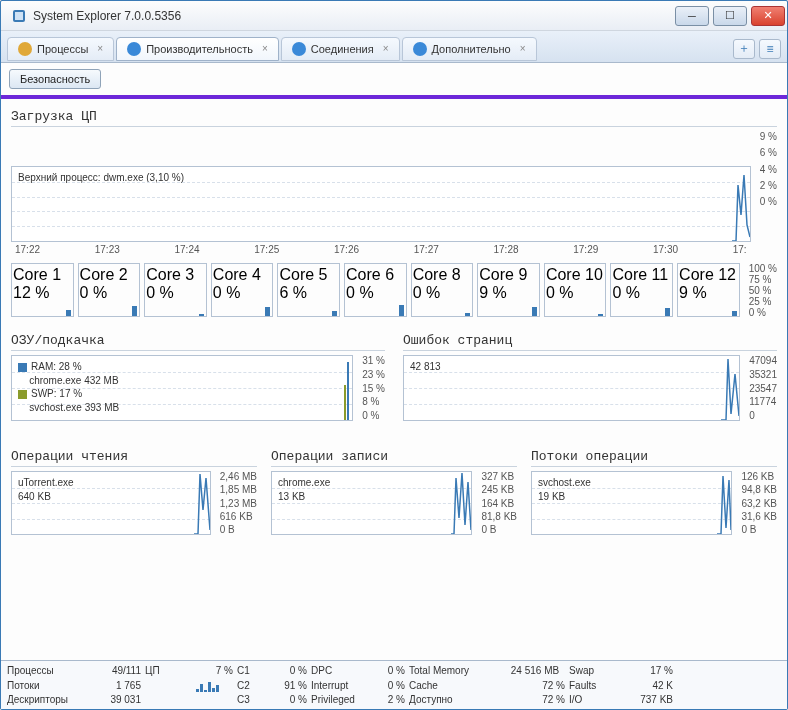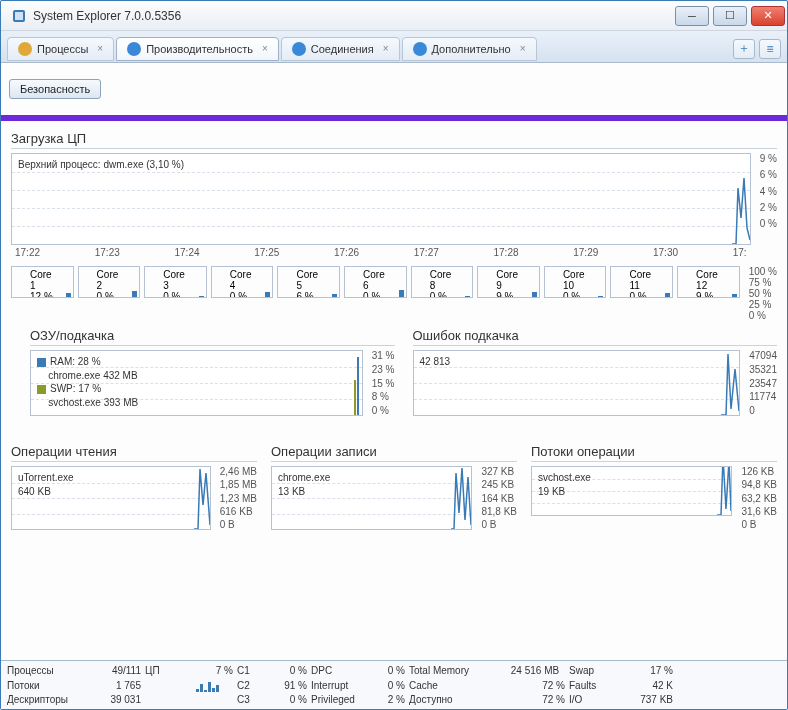--- a/index.html
+++ b/index.html
@@ -11,33 +11,33 @@
   .win-controls{margin-left:auto;display:flex;gap:0;}
   .win-btn{width:34px;height:20px;border:1px solid #7a8fa5;border-radius:3px;margin-left:4px;display:flex;align-items:center;justify-content:center;background:linear-gradient(#eaf0f8,#c9d8ea);font-size:11px;color:#333;}
   .win-btn.close{background:linear-gradient(#f08072,#d9422e);color:#fff;border-color:#a33;}
   .tabstrip{height:32px;background:linear-gradient(#e9f0f9,#d6e2f0);display:flex;align-items:center;padding:4px 6px 0 6px;border-bottom:1px solid #a9b9cc;gap:2px;}
   .tab{display:flex;align-items:center;gap:5px;padding:4px 10px;font-size:11px;color:#333;border:1px solid transparent;border-radius:4px 4px 0 0;position:relative;background:linear-gradient(#f5f9fe,#e4ecf6);border-color:#b8c6d8;}
   .tab.active{background:linear-gradient(#fff,#f1f6fc);border-color:#9fb2c9;font-weight:normal;box-shadow:inset 0 1px 0 #fff;}
   .tab .x{color:#888;font-size:10px;margin-left:4px;}
   .tab .ticon{width:14px;height:14px;border-radius:50%;display:inline-block;}
   .tabright{margin-left:auto;display:flex;gap:4px;align-items:center;}
   .sbtn{width:22px;height:20px;border:1px solid #a9b9cc;border-radius:3px;background:linear-gradient(#f5f9fe,#e4ecf6);display:flex;align-items:center;justify-content:center;font-size:12px;color:#3a7ab5;}
-  .toolbar{padding:16px 8px;border-bottom:6px solid #6d28d9;}
+  .toolbar{padding:6px 8px;border-bottom:4px solid #6d28d9;}
   .btn{font-size:11px;padding:3px 10px;border:1px solid #8fa3b8;border-radius:3px;background:linear-gradient(#f6fafd,#dce7f3);color:#222;}
   .content{flex:1;overflow:auto;padding:6px 10px 2px 10px;}
-  .section-title{font-size:13px;color:#333;margin:4px 0 4px 0;border-bottom:1px solid #c9d3de;padding-bottom:2px;}
+  .section-title{font-size:13px;color:#333;margin:4px 0 4px 0;border-bottom:1px solid #c9d3de;padding-bottom:2px;font-family:Liberation Mono, monospace;}
   .chart{border:1px solid #b4c2d3;background:#fff;position:relative;}
   .chart-inner{position:absolute;inset:0;overflow:hidden;}
   .dashed-h{position:absolute;left:0;right:0;border-top:1px dashed #d8e0ea;}
   .row{display:flex;align-items:flex-start;gap:6px;}
   .xlabels{display:flex;font-size:10px;color:#555;justify-content:space-between;padding:2px 4px 0 4px;}
   .cores{display:flex;gap:4px;flex:1;}
-  .core{border:1px solid #b4c2d3;flex:1;height:32px;position:relative;font-size:10px;padding:2px 18px;overflow:hidden;}
+  .core{border:1px solid #b4c2d3;flex:1;height:54px;position:relative;font-size:16px;padding:2px 1px;overflow:hidden;}
   .core .spike{position:absolute;bottom:0;right:2px;width:5px;background:#3a7ab5;}
-  .twocol{display:flex;gap:18px;margin-left:19px;}
+  .twocol{display:flex;gap:18px;}
   .panel{flex:1;}
   .chart-text{position:absolute;left:6px;top:4px;font-size:10px;color:#333;line-height:1.35;white-space:nowrap;}
   .legend-sq{display:inline-block;width:9px;height:9px;margin-right:4px;vertical-align:middle;}
   .threecol{display:flex;gap:14px;}
   .spike-line{position:absolute;top:0;bottom:0;width:2px;background:#3a7ab5;}
   .statusbar{border-top:1px solid #a9b9cc;background:#f7f9fc;padding:4px 6px;font-size:10px;color:#333;}
   .status-grid{display:grid;grid-template-columns: 80px 50px 44px 40px 32px 34px 60px 30px 92px 60px 50px 50px;gap:2px 4px;align-items:center;}
   .mini-bars{display:inline-flex;align-items:flex-end;gap:1px;height:14px;margin-left:3px;}
   .mini-bars span{width:3px;background:#3a7ab5;display:inline-block;}
   .right-scale{display:flex;flex-direction:column;justify-content:space-between;font-size:10px;color:#555;padding-left:3px;}
@@ -92,21 +92,21 @@
 
   <div class="toolbar">
     <button class="btn">Безопасность</button>
   </div>
 
   <div class="content">
 
     <div class="section-title">Загрузка ЦП</div>
     <div class="row">
       <div style="flex:1">
-        <div class="chart" style="height:92px;">
+        <div class="chart" style="height:76px;margin-top:35px;">
           <div class="chart-inner">
             <div class="chart-text">Верхний процесс: dwm.exe (3,10 %)</div>
             <div class="dashed-h" style="top:20%"></div>
               <div class="dashed-h" style="top:40%"></div>
               <div class="dashed-h" style="top:60%"></div>
               <div class="dashed-h" style="top:80%"></div>
             <svg style="position:absolute;right:0;bottom:0;width:18px;height:76px">
                 <polyline points="0,76 4,76 6,20 9,50 12,10 15,60 18,72" fill="none" stroke="#3a7ab5" stroke-width="1.5"></polyline>
               </svg>
           </div>
@@ -222,21 +222,21 @@
           <div class="right-scale" style="height:66px">
             <span>31 %</span>
               <span>23 %</span>
               <span>15 %</span>
               <span>8 %</span>
               <span>0 %</span>
           </div>
         </div>
       </div>
       <div class="panel">
-        <div class="section-title">Ошибок подкачка</div>
+        <div class="section-title">Ошибок страниц</div>
         <div class="row">
           <div class="chart" style="height:66px;flex:1">
             <div class="chart-inner">
               <div class="dashed-h" style="top:25%"></div>
                 <div class="dashed-h" style="top:50%"></div>
                 <div class="dashed-h" style="top:75%"></div>
               <div class="chart-text">42 813</div>
               <svg style="position:absolute;right:0;bottom:0;width:18px;height:66px">
                   <polyline points="0,66 5,66 7,5 10,60 14,20 18,62" fill="none" stroke="#3a7ab5" stroke-width="1.5"></polyline>
                 </svg>
@@ -296,21 +296,21 @@
               <span>245 KB</span>
               <span>164 KB</span>
               <span>81,8 KB</span>
               <span>0 B</span>
           </div>
         </div>
       </div>
       <div class="panel">
         <div class="section-title">Потоки операции</div>
         <div class="row">
-          <div class="chart" style="height:50px;flex:1">
+          <div class="chart" style="height:64px;flex:1">
             <div class="chart-inner">
               <div class="dashed-h" style="top:25%"></div>
                 <div class="dashed-h" style="top:50%"></div>
                 <div class="dashed-h" style="top:75%"></div>
               <div class="chart-text"><span>svchost.exe</span><br><span>19 KB</span></div>
               <svg style="position:absolute;right:0;bottom:0;width:14px;height:64px">
                   <polyline points="0,64 4,64 6,6 9,58 12,10 14,60" fill="none" stroke="#3a7ab5" stroke-width="1.5"></polyline>
                 </svg>
             </div>
           </div>

